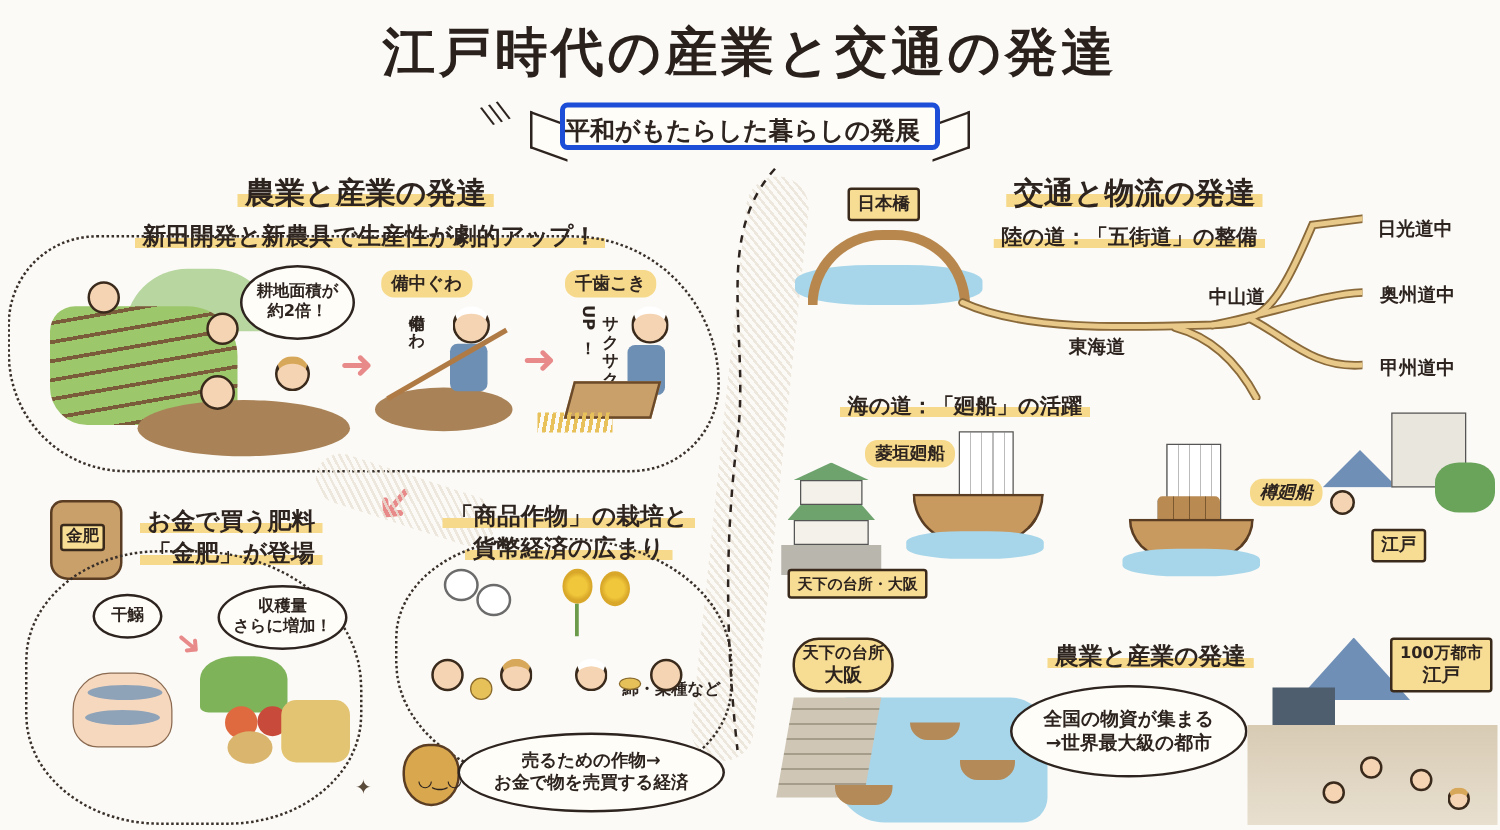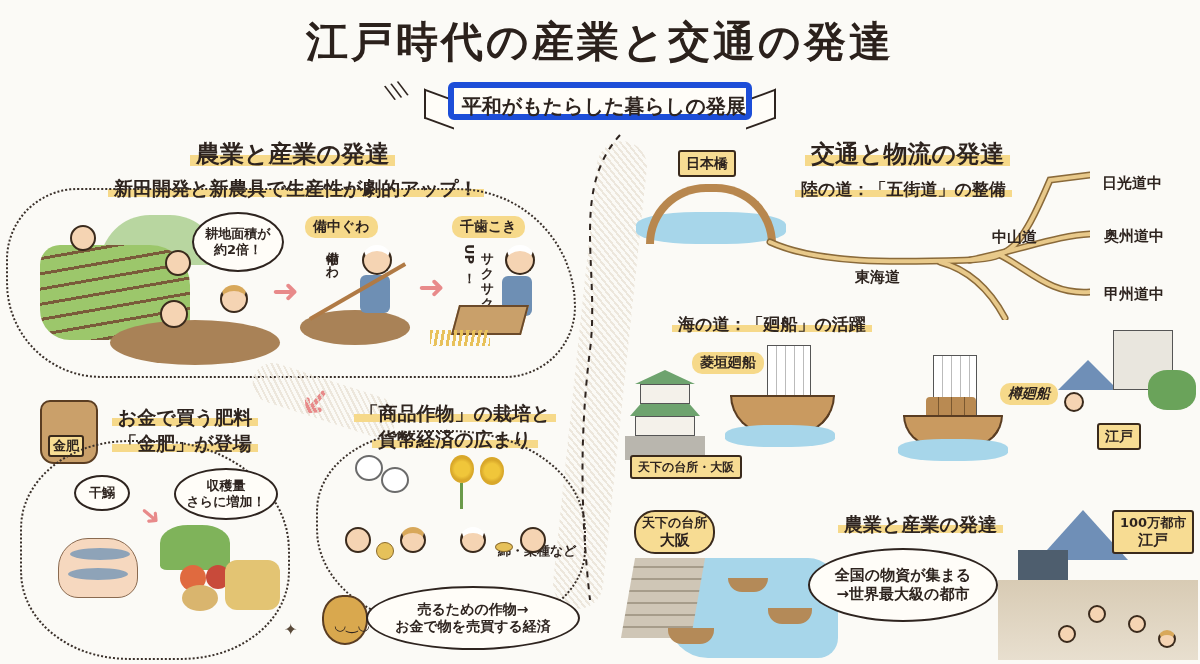--- a/index.html
+++ b/index.html
@@ -13,22 +13,22 @@
   .abs { position: absolute; }
   .title {
     left: 0; width: 1200px; top: 14px; text-align: center;
     font-size: 42px; font-weight: bold; letter-spacing: 3px; color: #2b211c;
   }
   .ribbon {
     left: 430px; top: 80px; width: 340px; height: 46px;
   }
   .ribbon .band {
     position: absolute; left: 18px; right: 18px; top: 2px; bottom: 6px;
-    background: #fffdf8; border: 6px solid #1d4ed8; border-radius: 6px;
-    text-align: right; font-size: 20px; font-weight: bold; line-height: 36px;
+    background: #fffdf8; border: 4px solid #1d4ed8; border-radius: 6px;
+    text-align: left; font-size: 20px; font-weight: bold; line-height: 36px;
   }
   .ribbon .tail-l, .ribbon .tail-r {
     position: absolute; top: 14px; width: 30px; height: 30px;
     border: 2px solid #2e241f; background: #fffdf8;
   }
   .ribbon .tail-l { left: -6px; transform: skewY(20deg); border-right: none; }
   .ribbon .tail-r { right: -6px; transform: skewY(-20deg); border-left: none; }
   .spark { left: 386px; top: 78px; font-size: 20px; color: #2e241f; transform: rotate(-20deg); }
 
   .hl {
@@ -131,21 +131,21 @@
   <div class="abs person" style="left:75px;top:5px;width:30px;height:30px;border-top:6px solid #fff;"></div>
   <div class="abs" style="left:72px;top:36px;width:30px;height:40px;background:#6e8fb4;border-radius:6px;"></div>
   <div class="abs" style="left:25px;top:65px;width:70px;height:30px;background:#c9a06a;border:2px solid #6b4a2a;transform:skewX(-15deg);"></div>
   <div class="abs" style="left:0;top:90px;width:60px;height:16px;background:repeating-linear-gradient(100deg,#e8c15a 0 3px,transparent 3px 6px);"></div>
 </div>
 
 <div class="abs arrow" style="left:300px; top:380px; transform:rotate(130deg); font-size:40px;">➜</div>
 <div class="abs path-shade" style="left:250px; top:380px; width:150px; height:40px; transform:rotate(18deg); border-radius:20px;"></div>
 
 <div class="abs" style="left:40px; top:400px; width:58px; height:64px; background:#caa06a; border:2px solid #5a3d22; border-radius:10px 10px 14px 14px;">
-  <div class="abs signbox" style="left:6px; top:33px; font-size:13px; padding:1px 3px;">金肥</div>
+  <div class="abs signbox" style="left:6px; top:17px; font-size:13px; padding:1px 3px;">金肥</div>
 </div>
 <div class="abs h3" style="left:100px; top:404px; line-height:26px; text-align:center; width:170px;">
   <div><span class="hl">お金で買う肥料</span></div>
   <div><span class="hl">「金肥」が登場</span></div>
 </div>
 <div class="abs dotted" style="left:20px; top:440px; width:270px; height:220px; border-radius:40% 50% 40% 40%;"></div>
 <div class="abs bubble" style="left:74px; top:475px; width:56px; height:36px; font-size:13px;">干鰯</div>
 <div class="abs bubble" style="left:174px; top:468px; width:104px; height:52px; font-size:13px;">
   <span>収穫量</span>
   <span>さらに増加！</span>
@@ -216,21 +216,21 @@
     <path d="M180 92 C 210 100, 230 120, 245 148"></path>
   </g>
   <g fill="none" stroke="#e8c98a" stroke-width="4" stroke-linecap="round">
     <path d="M10 72 C 60 95, 140 92, 210 90 C 250 88, 260 80, 290 10 L 330 5"></path>
     <path d="M210 90 C 260 80, 300 65, 330 64"></path>
     <path d="M240 85 C 270 100, 290 125, 330 122"></path>
     <path d="M180 92 C 210 100, 230 120, 245 148"></path>
   </g>
 </svg>
 <div class="abs roadtxt" style="left:855px; top:268px;font-family:Liberation Serif, serif;">東海道</div>
-<div class="abs roadtxt" style="left:992px; top:228px;">中山道</div>
+<div class="abs roadtxt" style="left:967px; top:228px;">中山道</div>
 <div class="abs roadtxt" style="left:1102px; top:174px;">日光道中</div>
 <div class="abs roadtxt" style="left:1104px; top:227px;">奥州道中</div>
 <div class="abs roadtxt" style="left:1104px; top:285px;">甲州道中</div>
 
 <div class="abs h4" style="left:672px; top:313px;">
   <span class="hl">海の道：「廻船」の活躍</span>
 </div>
 <div class="abs tag" style="left:692px; top:352px;">菱垣廻船</div>
 <div class="abs tag" style="left:1000px; top:383px;font-style:italic;">樽廻船</div>
 

